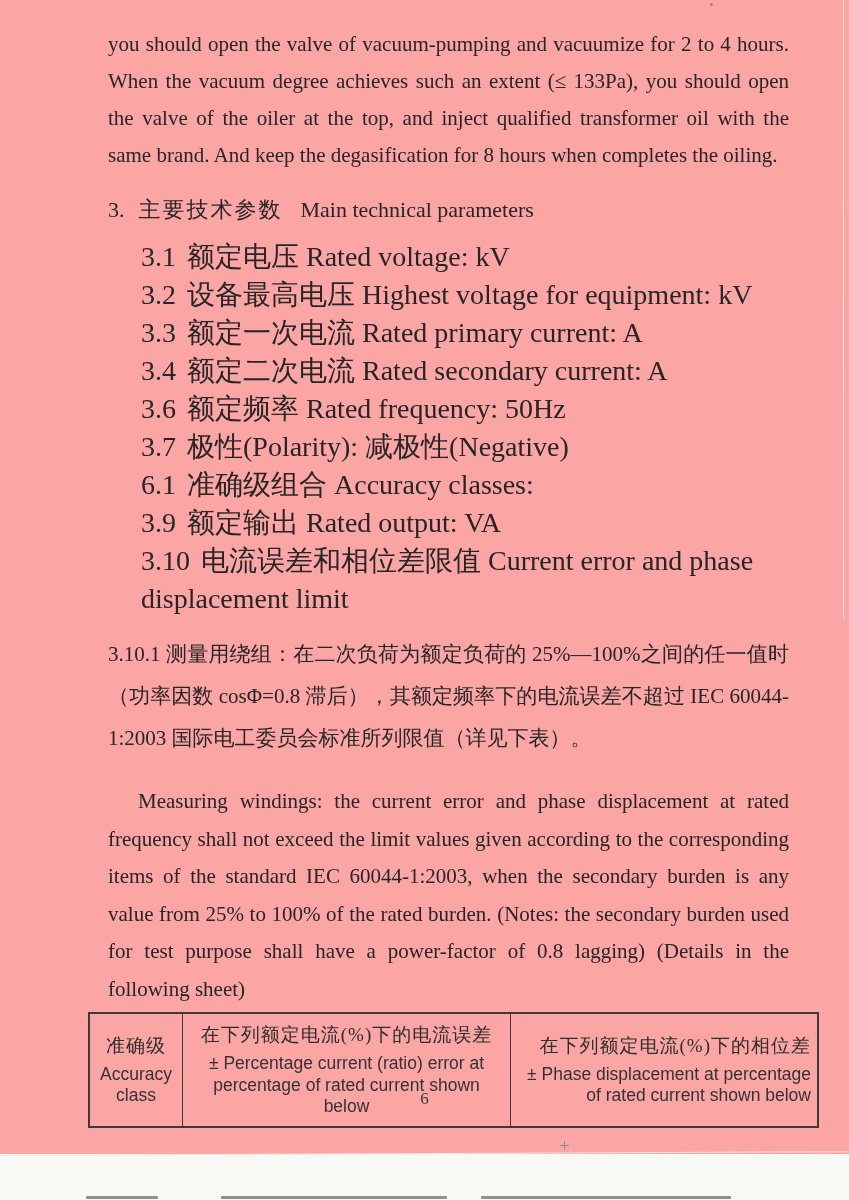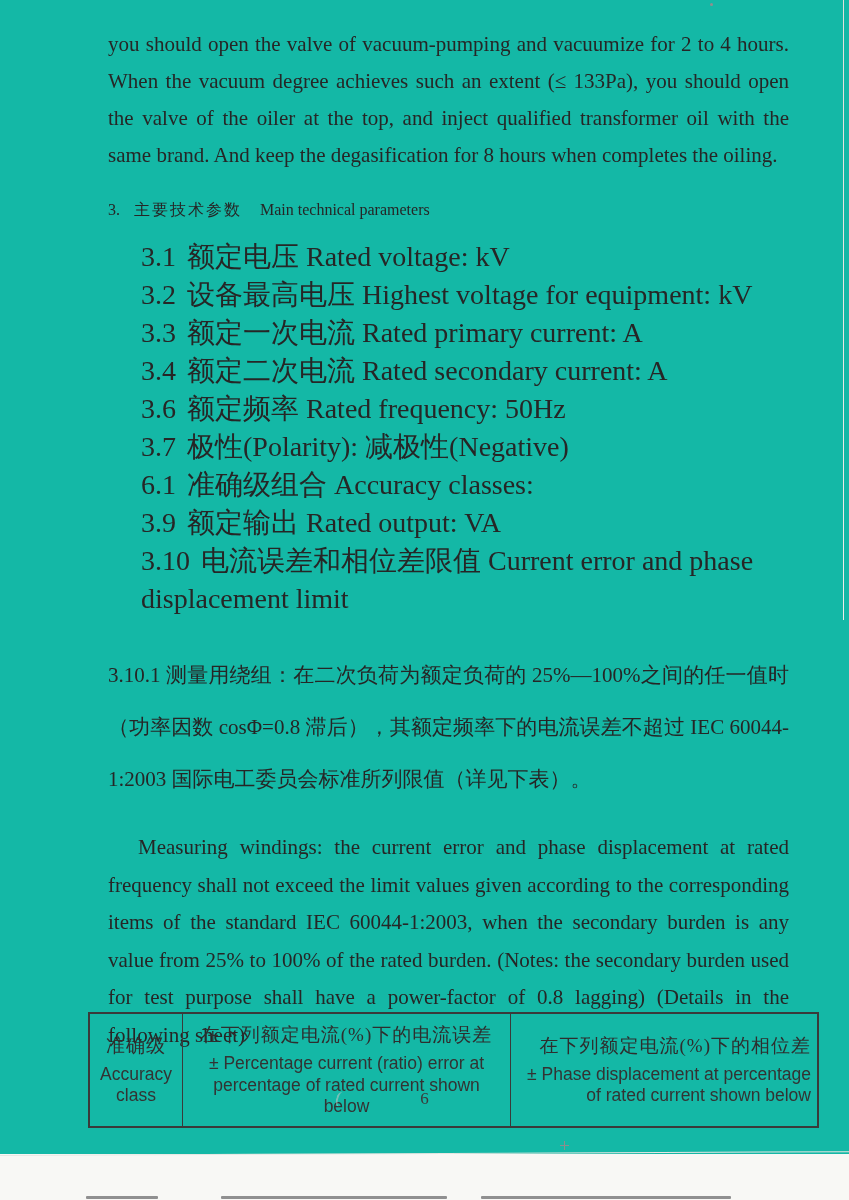--- a/index.html
+++ b/index.html
@@ -1,56 +1,56 @@
 <!DOCTYPE html>
 <html><head>
 <meta charset="utf-8">
 <style>
   html, body { margin: 0; padding: 0; background: #f4f4f1; }
   .page {
     position: relative;
     width: 849px;
     height: 1200px;
     margin: 0 auto;
-    background: #14b8a6;
+    background: #fca5a5;
     overflow: hidden;
     font-family: "Liberation Serif", "DejaVu Serif", serif;
     color: #262626;
   }
   .content {
     position: absolute;
     left: 108px;
     top: 26px;
     width: 681px;
   }
   .para {
     margin: 0;
     font-size: 21px;
     line-height: 37px;
     text-align: justify;
   }
   .heading {
     margin-top: 20px;
-    font-size: 16px;
+    font-size: 22px;
     line-height: 32px;
     white-space: nowrap;
   }
   .heading .sec-num { margin-right: 14px; }
   .heading .zh { letter-spacing: 2px; }
   .heading .en { margin-left: 18px; }
   .items { margin-top: 12px; }
   .item {
     font-size: 28px;
     line-height: 38px;
     margin-left: 33px;
   }
   .item .num { margin-right: 11px; }
   .zhpara {
-    margin-top: 31px;
-    line-height: 52px;
+    margin-top: 15px;
+    line-height: 42px;
   }
   .measuring {
     margin-top: 24px;
     line-height: 37.5px;
     text-indent: 30px;
   }
   
   .spec-table {
     position: absolute;
     left: 88px;

